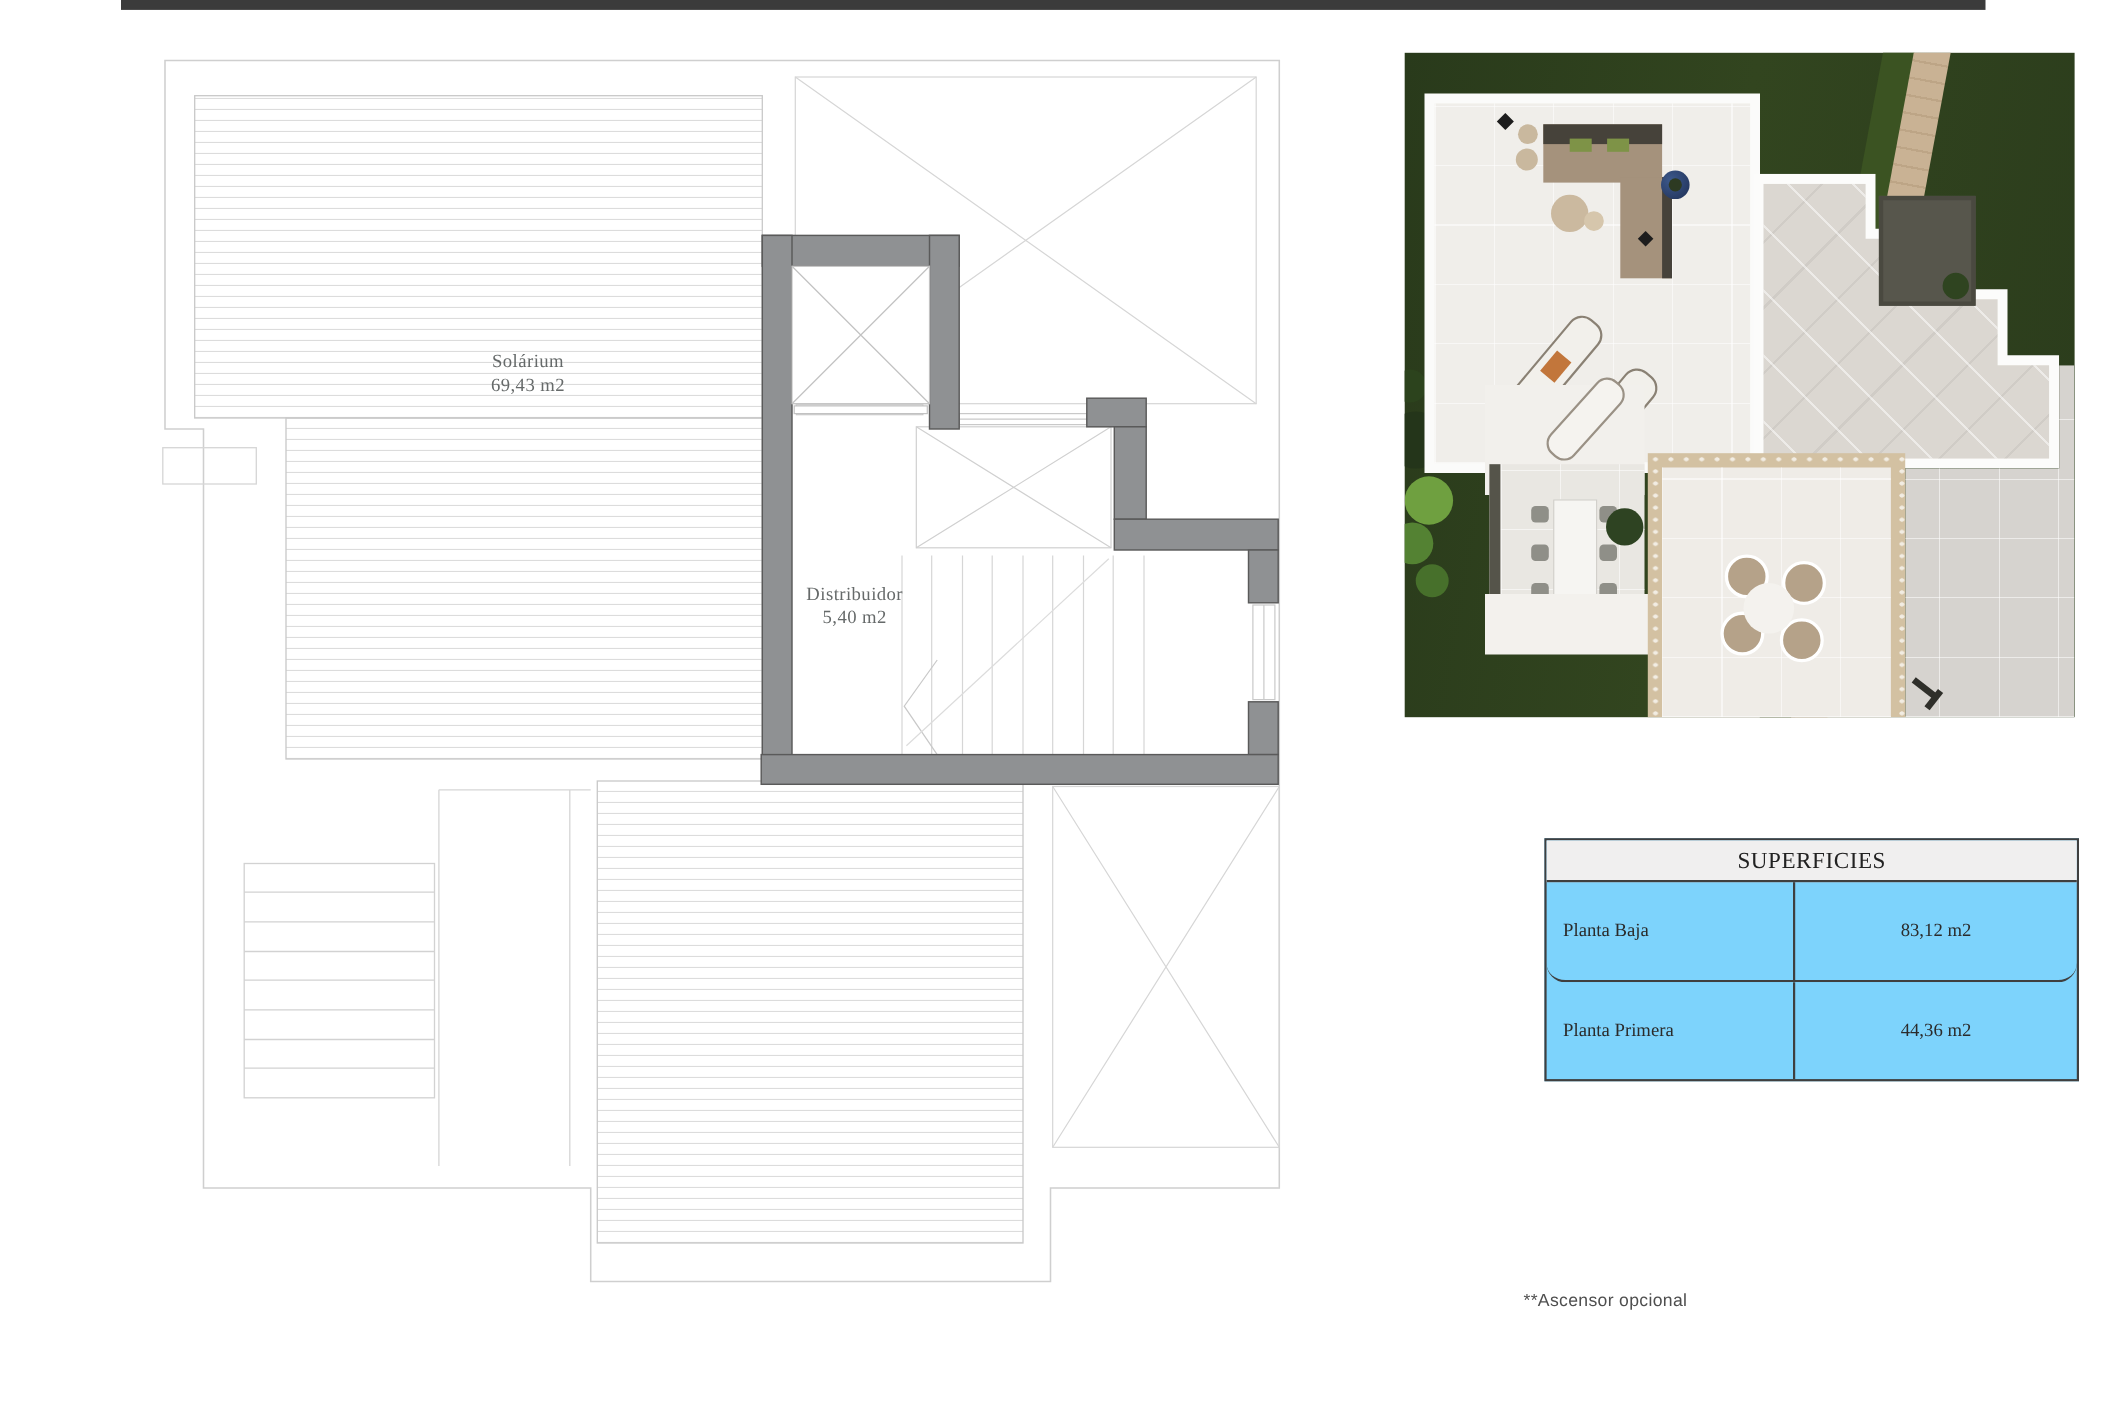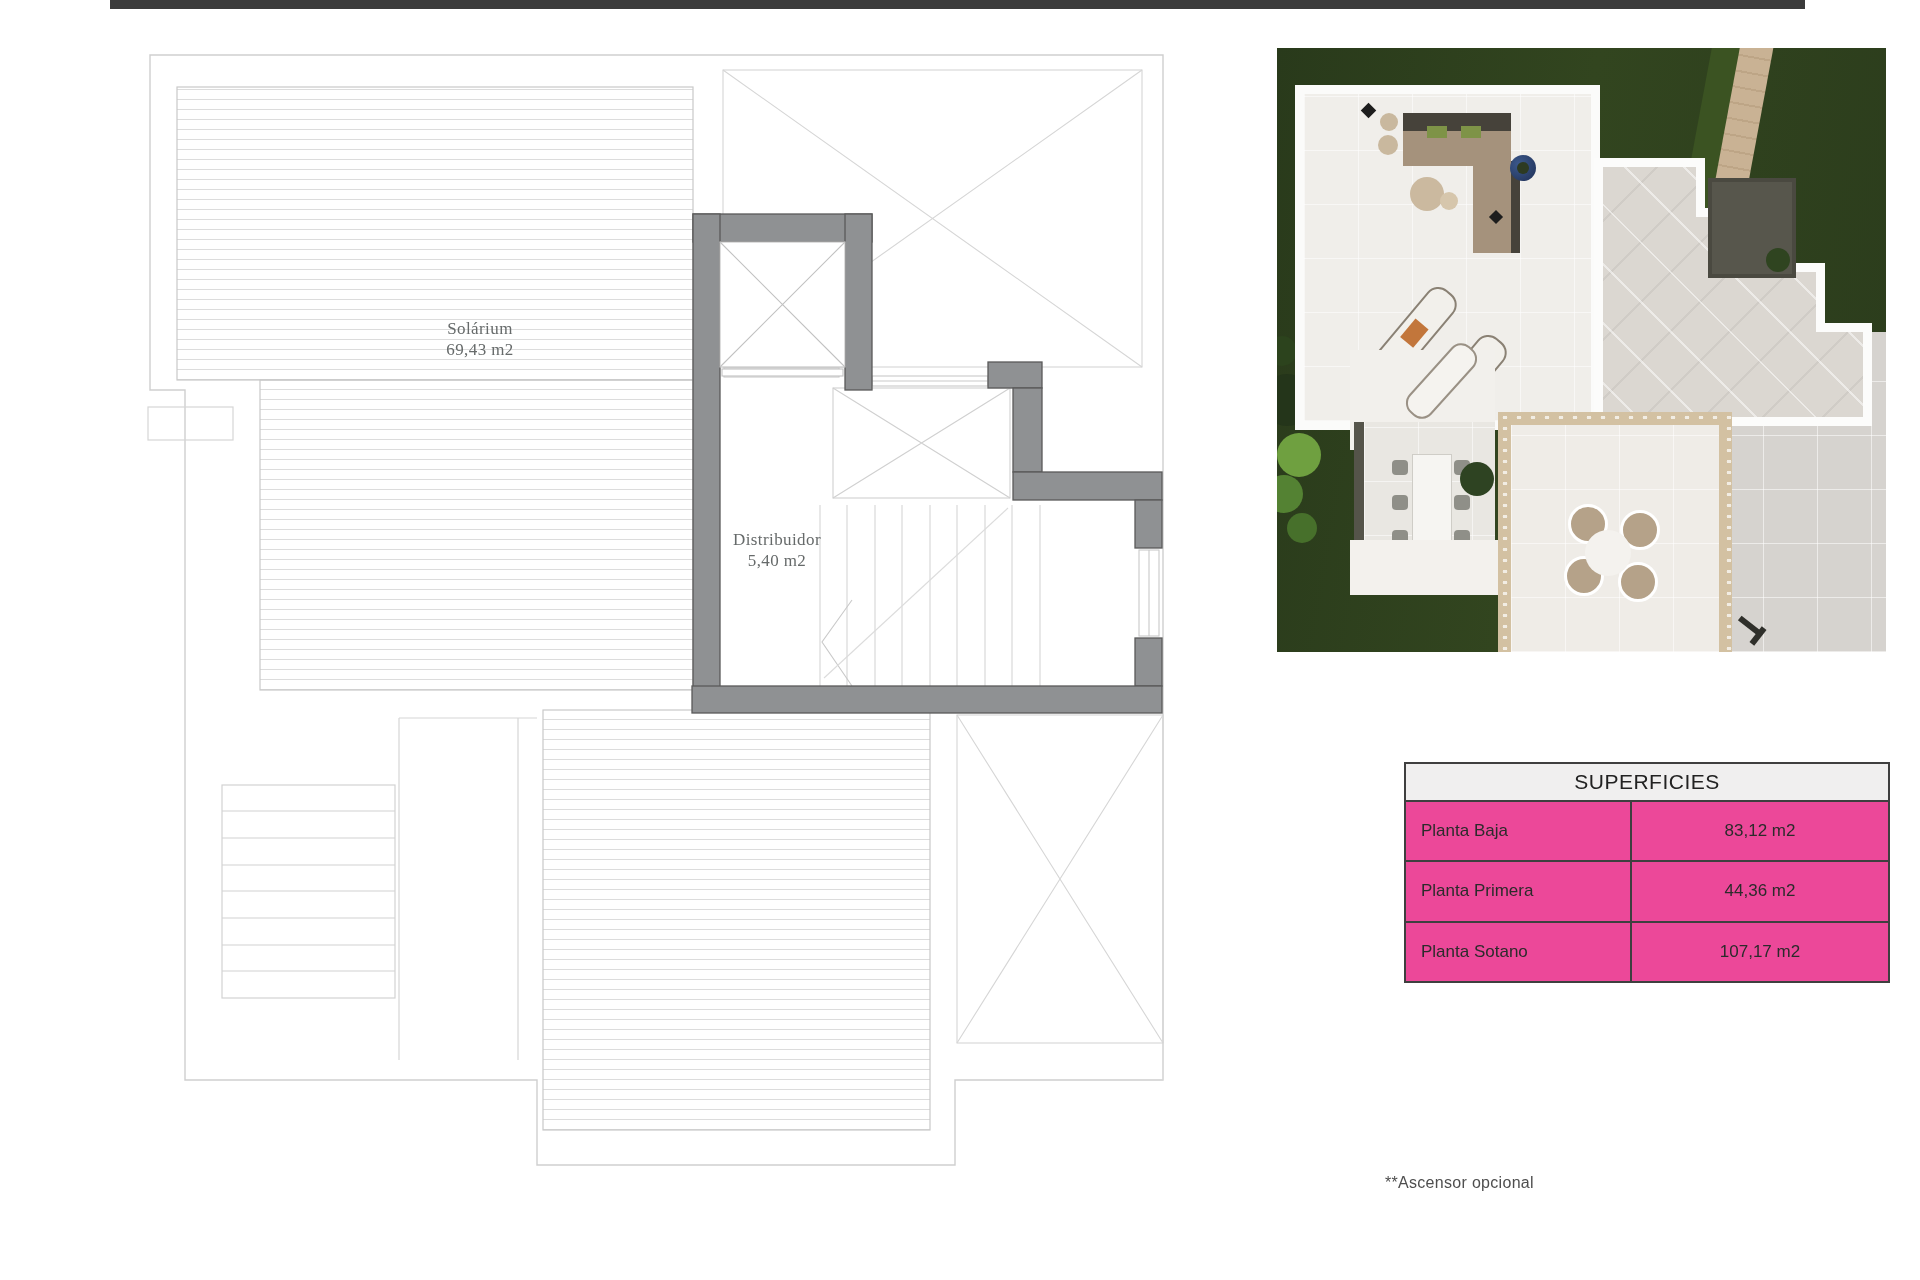--- a/index.html
+++ b/index.html
@@ -19,25 +19,25 @@
   #photo .abs{position:absolute;}
   .tilegrid{background-image:
       repeating-linear-gradient(0deg, rgba(255,255,255,.55) 0 1px, transparent 1px 54px),
       repeating-linear-gradient(90deg, rgba(255,255,255,.55) 0 1px, transparent 1px 54px);}
   .diag-tiles{background-image:
       repeating-linear-gradient(45deg, rgba(255,255,255,.5) 0 2px, transparent 2px 42px),
       repeating-linear-gradient(-45deg, rgba(0,0,0,.05) 0 2px, transparent 2px 42px);}
 
   
   #sup-table{left:1404px;top:762px;width:486px;height:221px;border:2px solid #3f3f3f;
-             box-sizing:border-box;display:flex;flex-direction:column;background:#ec4899;color:#2b2b2b;}
+             box-sizing:border-box;display:flex;flex-direction:column;background:#7dd3fc;color:#2b2b2b;font-family:Liberation Serif, serif;}
   #sup-table .thead{height:36px;background:#f0efef;border-bottom:2px solid #3f3f3f;
              display:flex;align-items:center;justify-content:center;
              font-size:21px;letter-spacing:.5px;color:#222;}
-  #sup-table .trow{flex:1;display:flex;border-bottom:2px solid #3f3f3f;}
+  #sup-table .trow{flex:1;display:flex;border-bottom:2px solid #3f3f3f;border-radius:17px;}
   #sup-table .trow:last-child{border-bottom:none;}
   #sup-table .tlabel{width:226px;border-right:2px solid #3f3f3f;display:flex;align-items:center;
              padding-left:15px;box-sizing:border-box;font-size:17px;}
   #sup-table .tvalue{flex:1;display:flex;align-items:center;justify-content:center;font-size:17px;}
 
   #footnote{left:1385px;top:1174px;font-size:16px;color:#4e4e4e;letter-spacing:.3px;}
 </style>
 </head>
 <body>
 
@@ -209,21 +209,17 @@
   <div class="abs" id="sup-table">
     <div class="thead">SUPERFICIES</div>
     <div class="trow">
       <div class="tlabel">Planta Baja</div>
       <div class="tvalue">83,12 m2</div>
     </div>
     <div class="trow">
       <div class="tlabel">Planta Primera</div>
       <div class="tvalue">44,36 m2</div>
     </div>
-    <div class="trow">
-      <div class="tlabel">Planta Sotano</div>
-      <div class="tvalue">107,17 m2</div>
-    </div>
   </div>
 
   <div class="abs" id="footnote">**Ascensor opcional</div>
 
 </div>
 
 </body></html>

